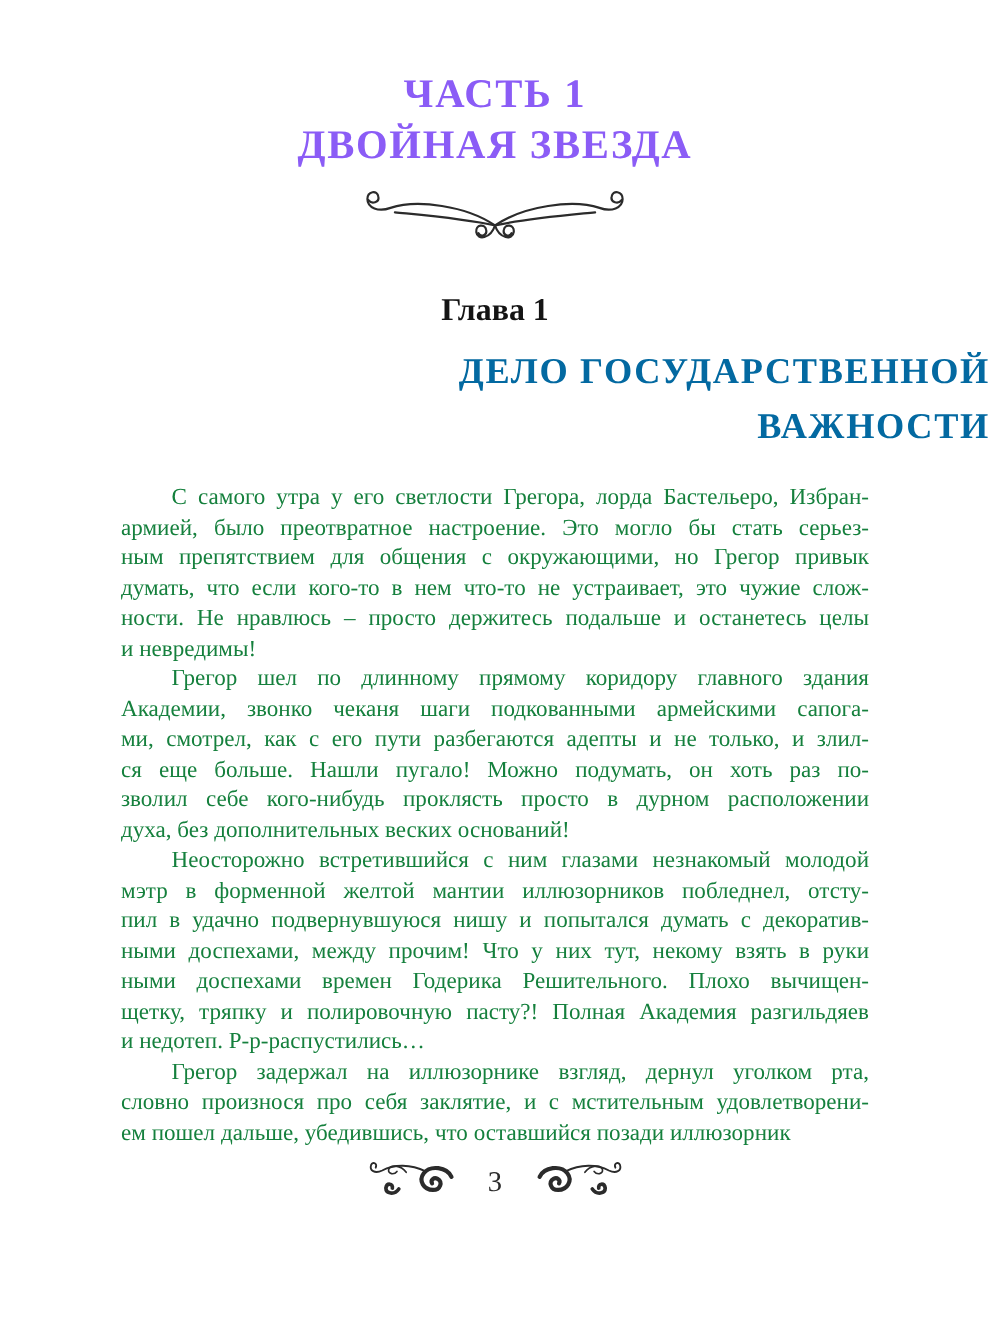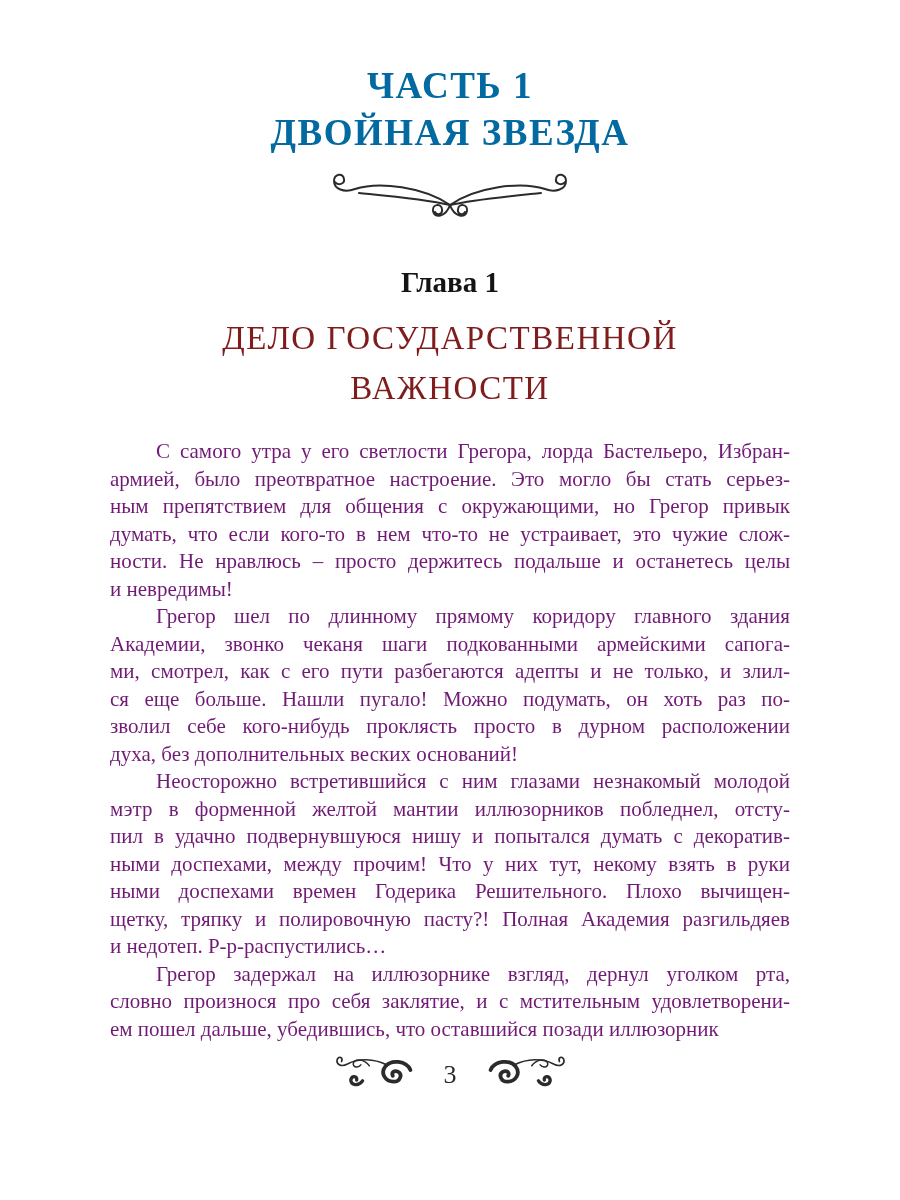--- a/index.html
+++ b/index.html
@@ -18,47 +18,47 @@
     overflow: hidden;
     font-family: "Liberation Serif", "DejaVu Serif", serif;
     color: #1e1e1e;
   }
   .part-title {
     text-align: center;
     font-size: 37px;
     font-weight: 700;
     line-height: 47px;
     letter-spacing: 1.5px;
-    color: #0369a1;
+    color: #8b5cf6;
   }
   .flourish-top {
     display: block;
     margin: 14px auto 0;
   }
   .chapter-label {
     text-align: center;
     margin-top: 44px;
     font-size: 29px;
     font-weight: 700;
     color: #141414;
   }
   .chapter-title {
-    text-align: center;
+    text-align: right;
     margin-top: 16px;
     font-size: 33px;
-    font-weight: 400;
+    font-weight: 700;
     line-height: 46px;
     letter-spacing: 1.5px;
-    color: #7f1d1d;
+    color: #0369a1;
   }
   .body-text {
     margin: 27px 110px 0 110px;
     font-size: 21px;
     line-height: 27.5px;
-    color: #701a75;
+    color: #15803d;
   }
   .line {
     text-align: justify;
     text-align-last: justify;
     white-space: nowrap;
   }
   .line.last {
     text-align-last: left;
     white-space: normal;
   }

